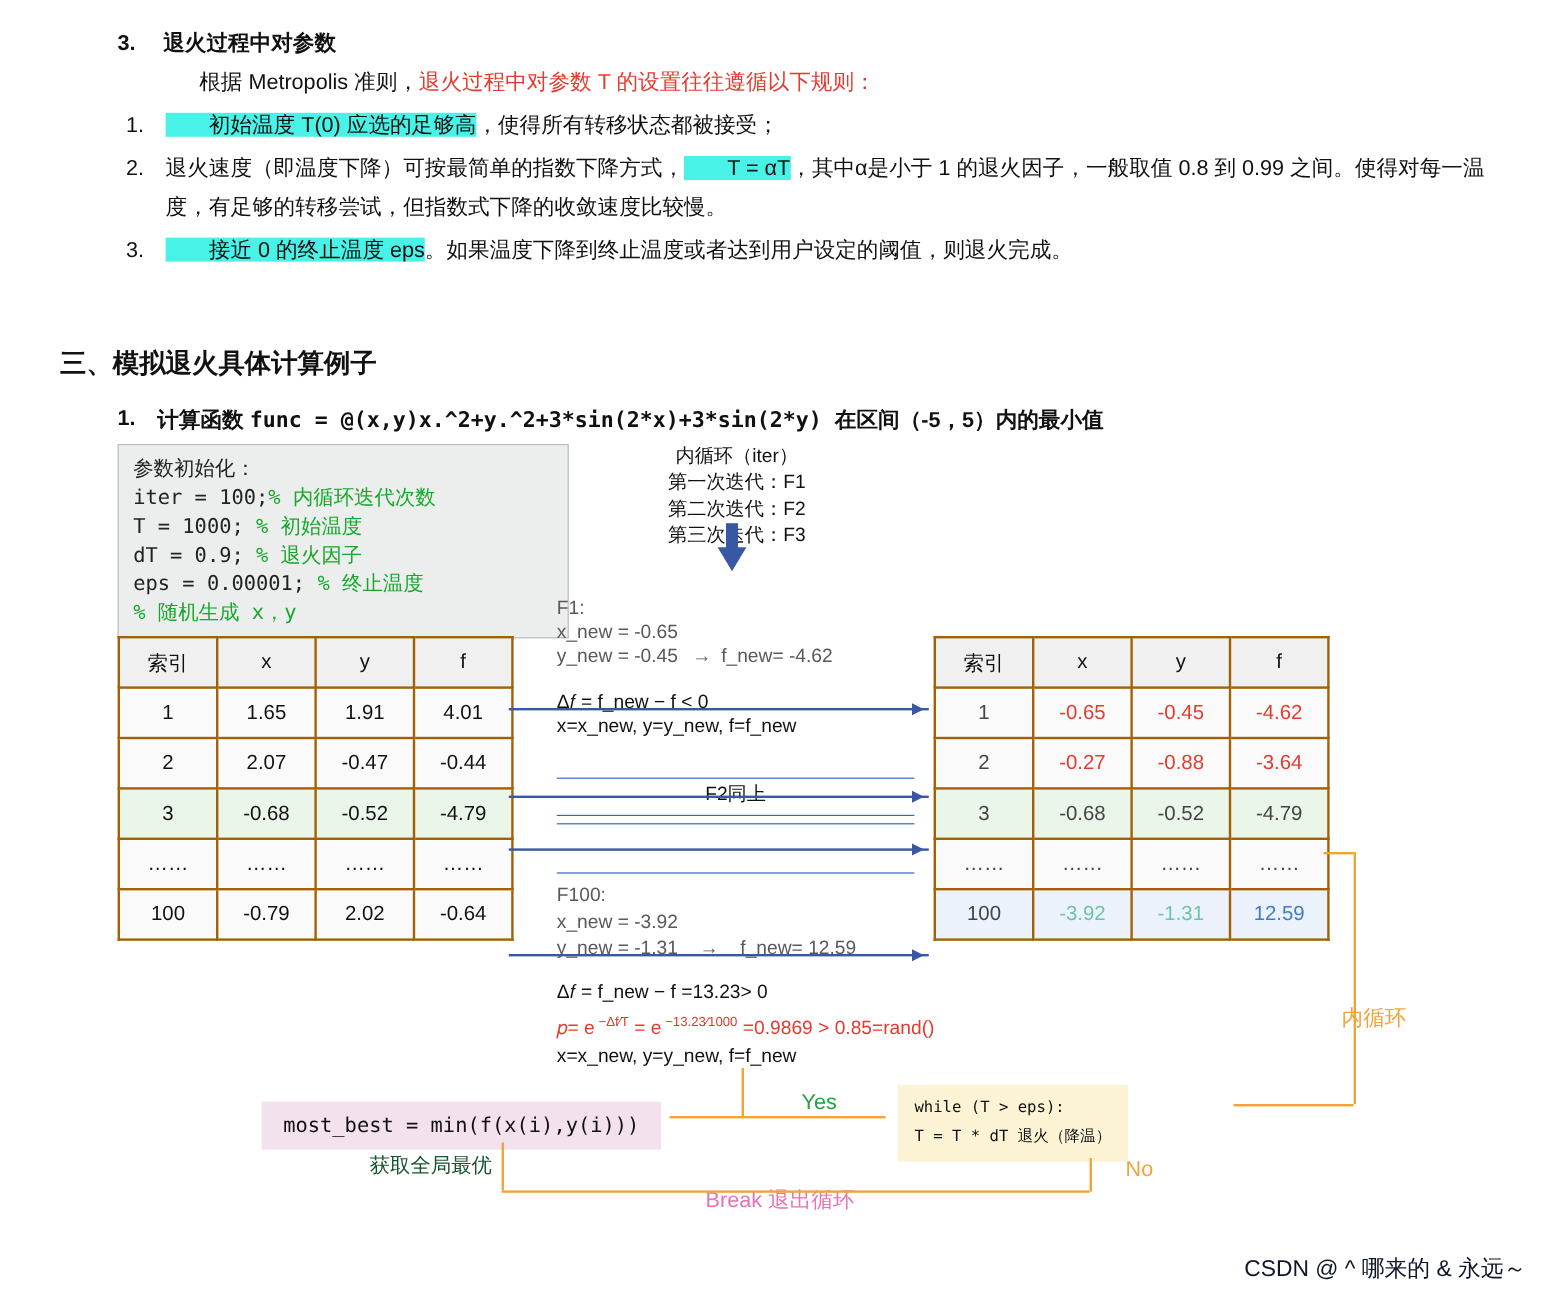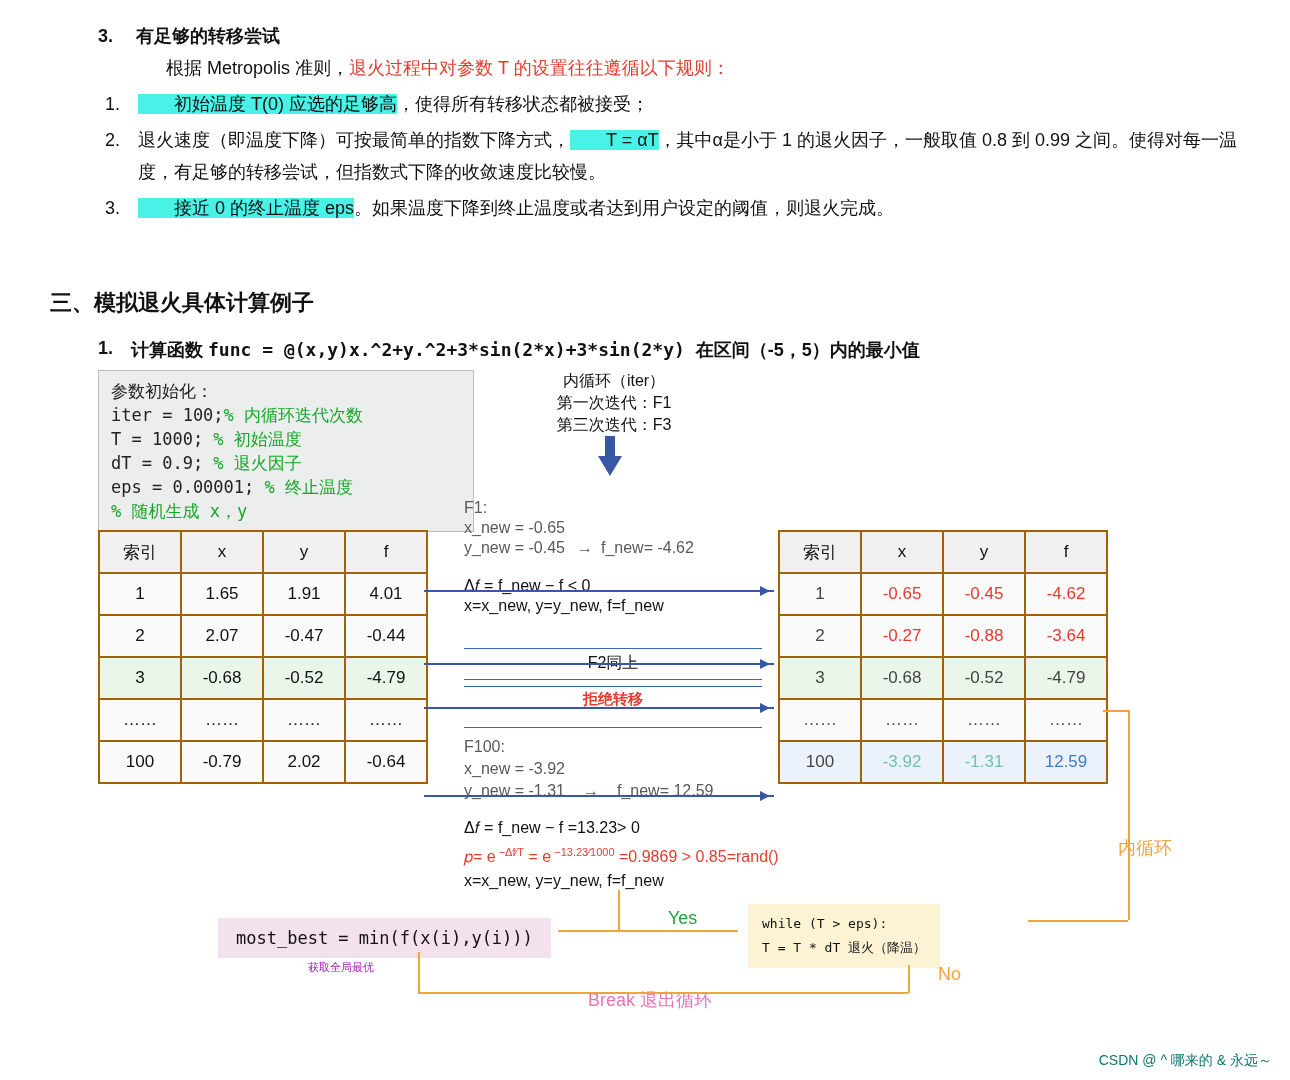--- a/index.html
+++ b/index.html
@@ -45,38 +45,38 @@
   .f3bar{position:absolute;left:366px;top:316px;width:298px;height:42px;border-top:1px solid #3a66c0;border-bottom:1px solid #3a66c0;text-align:center;font-size:15px;line-height:20px;padding-top:2px;box-sizing:border-box;}
   .f3bar .ital{font-style:italic;}
   .f100{position:absolute;left:366px;top:366px;width:310px;font-size:16px;line-height:22px;}
   .eqblock{position:absolute;left:366px;top:446px;width:340px;font-size:16px;line-height:24px;}
   .eqblock .redline{color:#e53a2e;}
   .eqblock sup,.eqblock .frac{font-size:11px;}
   .inner-label{position:absolute;left:1020px;top:466px;color:#f0a43a;font-size:18px;}
   
   .box-pink{position:absolute;left:120px;top:548px;background:#f4e1ee;padding:10px 18px;font-family:Menlo,Consolas,monospace;font-size:17px;}
   .box-yell{position:absolute;left:650px;top:534px;background:#fcf2d4;padding:8px 14px;font-family:Menlo,Consolas,monospace;font-size:13px;line-height:24px;}
-  .lbl-red{position:absolute;color:#a21caf;font-size:11px;}
+  .lbl-red{position:absolute;color:#14532d;font-size:17px;}
   .lbl-grn{position:absolute;color:#27a140;font-size:18px;}
   .lbl-or{position:absolute;color:#f0a43a;font-size:18px;}
   .lbl-pnk{position:absolute;color:#e673b5;font-size:18px;}
   
   .oline{position:absolute;background:#f0a43a;}
   .oline.h{height:2px;}
   .oline.v{width:2px;}
   
-  .wm{position:absolute;right:18px;bottom:10px;color:#0f766e;font-size:14px;}
+  .wm{position:absolute;right:18px;bottom:10px;color:#0f172a;font-size:19px;}
 </style>
 </head>
 <body>
 
 <div>
   <div class="line sect-title" style="margin-left:48px;">
     <span class="num">3.</span>
-    <span class="txt">有足够的转移尝试</span>
+    <span class="txt">退火过程中对参数</span>
   </div>
   <div class="line indent-sub" style="margin-left:116px;">
     <span>根据 Metropolis 准则，</span><span class="red">退火过程中对参数 T 的设置往往遵循以下规则：</span>
   </div>
   <div class="line list-item" style="margin-left:50px;">
     <span class="n">1.</span>
     <div style="flex:1;">
       <span class="hl">初始温度  T(0)  应选的足够高</span><span>，使得所有转移状态都被接受；</span>
     </div>
   </div>
@@ -192,20 +192,21 @@
           <td class="c-lgr">-1.31</td>
           <td class="c-blu">12.59</td>
         </tr>
   </tbody>
     </table>
 
   <div class="mid">
     <div class="head-top">
       <div>内循环（iter）</div>
       <div>第一次迭代：F1</div>
+      <div>第二次迭代：F2</div>
       <div>第三次迭代：F3</div>
     </div>
   </div>
   <div class="arrow-down"></div>
 
   <div style="position:absolute;left:366px;top:128px;font-size:16px;line-height:20px;">
     <div class="gray">F1:</div>
     <div><span class="gray">x_new = -0.65</span></div>
     <div style="display:flex;gap:8px;">
         <span class="gray">y_new = -0.45</span>
@@ -214,21 +215,20 @@
       </div>
     <div style="margin-top:18px;">Δ𝑓 = f_new − f &lt; 0</div>
     <div>x=x_new, y=y_new, f=f_new</div>
   </div>
   <div class="blue-arrow" style="left:326px;top:220px;width:350px;"></div>
 
   <div class="f2bar"><span>F2同上</span></div>
   <div class="blue-arrow" style="left:326px;top:293px;width:350px;"></div>
 
   <div class="f3bar">
-    <div style="color:#e53a2e;font-weight:700;">拒绝转移</div>
   </div>
   <div class="blue-arrow" style="left:326px;top:337px;width:350px;"></div>
 
   <div class="f100">
     <div class="gray">F100:</div>
     <div class="gray">x_new = -3.92</div>
     <div style="display:flex;gap:18px;">
         <span class="gray">y_new = -1.31</span>
         <span class="gray">→</span>
         <span class="gray">f_new= 12.59</span>

